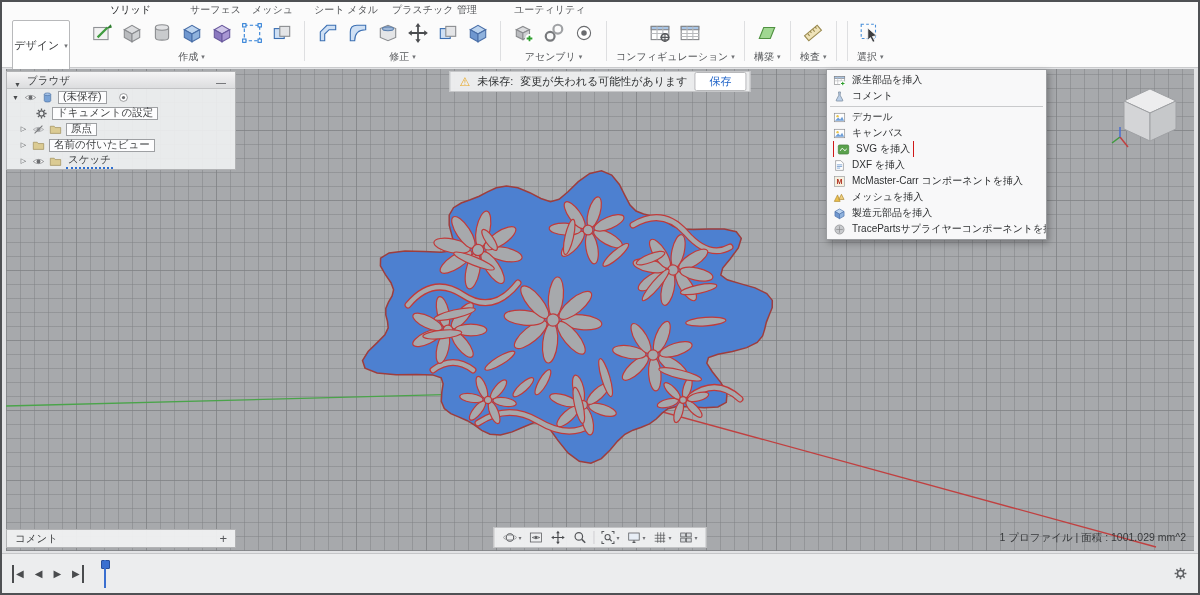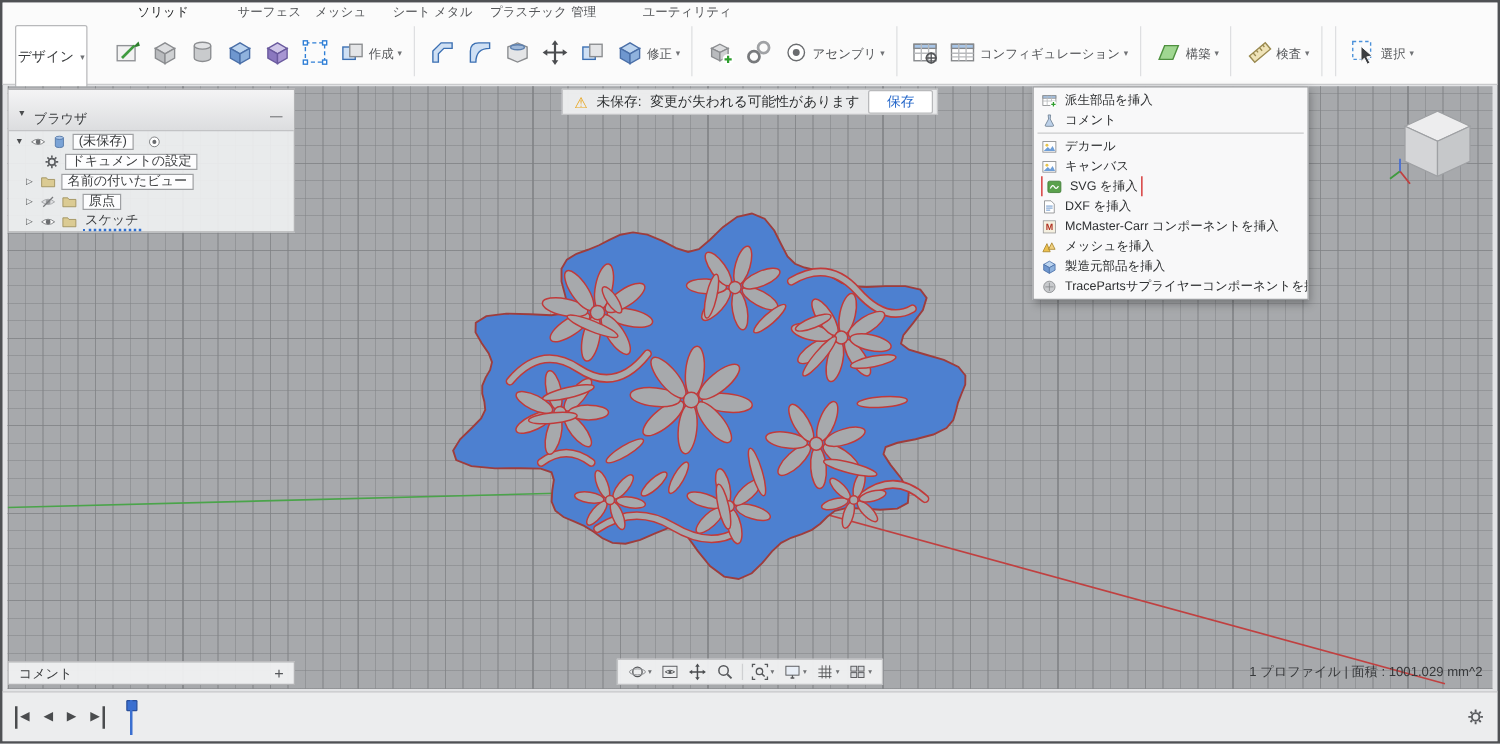--- a/index.html
+++ b/index.html
@@ -6,21 +6,21 @@
 html,body{width:1200px;height:595px;font-family:"Liberation Sans","DejaVu Sans",sans-serif;background:#fff}
 .window{position:relative;width:1200px;height:595px;background:#e2e3e5;border:2px solid #4f5154;overflow:hidden}
 
 .toolbar{position:absolute;top:0;left:0;right:0;height:66px;background:#fbfbfb;border-bottom:1px solid #c9cacc}
 .tabs{position:absolute;top:1px;left:0;right:0;height:13px;font-size:10px;color:#55575a}
 .tab{position:absolute;top:0;white-space:nowrap;cursor:default}
 .tab.active{color:#1a1c1e;font-weight:normal}
 .tb-body{position:absolute;top:13px;left:0;right:0;bottom:0;display:flex;align-items:stretch}
 .design-btn{width:58px;height:51px;margin:5px 14px 0 10px;border:1px solid #b8b9bb;background:#fff;border-radius:2px;font-size:11px;color:#3a3c3e;display:flex;align-items:center;justify-content:center;gap:5px;flex:none}
 .tb-groups{display:flex;flex:1;align-items:stretch}
-.tb-group{display:flex;flex-direction:row;align-items:center;padding:3px 4px 2px}
+.tb-group{display:flex;flex-direction:column;align-items:center;padding:3px 4px 2px}
 .tb-icons{display:flex;align-items:center;gap:3px;height:30px}
 .tbtn{width:27px;height:27px;display:flex;align-items:center;justify-content:center;border-radius:2px}
 .ic{width:22px;height:22px;display:block}
 .mic{width:13px;height:13px;display:block;flex:none}
 .bic{width:13px;height:13px;display:block;flex:none}
 .tb-label{font-size:10px;color:#55575a;margin-top:2px;display:flex;gap:3px;align-items:center;white-space:nowrap}
 .caret{font-size:7px;color:#707275}
 .tb-div{width:1px;background:#dedfe1;margin:6px 5px;flex:none}
 .hl-insert{border:2px solid #cf2020;background:#d9e7f6;border-radius:1px;padding:1px 3px 0}
 
@@ -34,21 +34,21 @@
 .axes{position:absolute;left:0;top:0;width:100%;height:100%}
 .flower{position:absolute;left:332px;top:86px;width:462px;height:322px}
 .viewcube{position:absolute;top:10px;right:6px;width:78px;height:72px}
 
 .warnbar{position:absolute;top:2px;left:50%;transform:translateX(-50%);height:21px;display:flex;align-items:center;gap:7px;background:rgba(237,238,239,.96);border:1px solid #c5c6c8;padding:0 3px 0 9px;font-size:11px;color:#2e3032;white-space:nowrap}
 .warn-ic{color:#e8a51c;font-size:12px}
 .warn-label{font-weight:normal}
 .save-btn{background:#fff;border:1px solid #b8b9bb;border-radius:2px;color:#1f63c8;padding:1px 14px;font-size:11px}
 
 .browser{position:absolute;top:2px;left:0;width:230px;background:rgba(241,242,243,.9);border:1px solid #b2b3b5;font-size:10.5px;color:#3a3c3e}
-.browser-h{height:17px;display:flex;align-items:flex-start;background:linear-gradient(#f4f4f5,#dcdddf);border-bottom:1px solid #c2c3c5;padding:16px 6px;gap:5px}
+.browser-h{height:17px;display:flex;align-items:flex-end;background:linear-gradient(#f4f4f5,#dcdddf);border-bottom:1px solid #c2c3c5;padding:0 6px;gap:5px}
 .browser-h .min{margin-left:auto;width:16px;text-align:center;color:#55575a;font-size:10px}
 .brow{display:flex;align-items:center;gap:4px;height:16px}
 .chev{font-size:7px;color:#4a4c4e;width:9px;text-align:center;flex:none}
 .blabel{border:1px solid #9ea0a3;background:#fdfdfe;padding:0 4px;height:13px;display:inline-flex;align-items:center;white-space:nowrap}
 .sketch-label{border-bottom:2px dotted #2f6fd0;padding:0 2px;white-space:nowrap}
 
 .menu{position:absolute;left:824px;top:67px;width:221px;background:#f8f8f9;border:1px solid #9a9c9f;box-shadow:2px 3px 7px rgba(0,0,0,.3);z-index:60;padding:2px 0}
 .mitem{display:flex;align-items:center;gap:6px;height:16px;padding:0 6px;font-size:10px;color:#2e3032;white-space:nowrap;overflow:hidden}
 .msep{height:1px;background:#c9cacc;margin:2px 3px}
 .mhl-wrap{display:flex;align-items:center;gap:6px;border:1px solid #d01818;padding:16px 3px;height:15px}
@@ -602,33 +602,33 @@
       </div>
       <div class="brow" style="padding-left:28px">
         <svg class="bic">
             <use href="#s-gear"></use>
           </svg>
         <span class="blabel">ドキュメントの設定</span>
       </div>
       <div class="brow" style="padding-left:12px">
         <span class="chev">▷</span>
         <svg class="bic">
+            <use href="#s-eyeoff"></use>
+          </svg>
+        <svg class="bic">
             <use href="#s-folder"></use>
           </svg>
-        <span class="blabel">名前の付いたビュー</span>
+        <span class="blabel">原点</span>
       </div>
       <div class="brow" style="padding-left:12px">
         <span class="chev">▷</span>
         <svg class="bic">
-            <use href="#s-eyeoff"></use>
-          </svg>
-        <svg class="bic">
             <use href="#s-folder"></use>
           </svg>
-        <span class="blabel">原点</span>
+        <span class="blabel">名前の付いたビュー</span>
       </div>
       <div class="brow" style="padding-left:12px">
         <span class="chev">▷</span>
         <svg class="bic">
             <use href="#s-eye"></use>
           </svg>
         <svg class="bic">
             <use href="#s-folder"></use>
           </svg>
         <span class="sketch-label">スケッチ</span>

